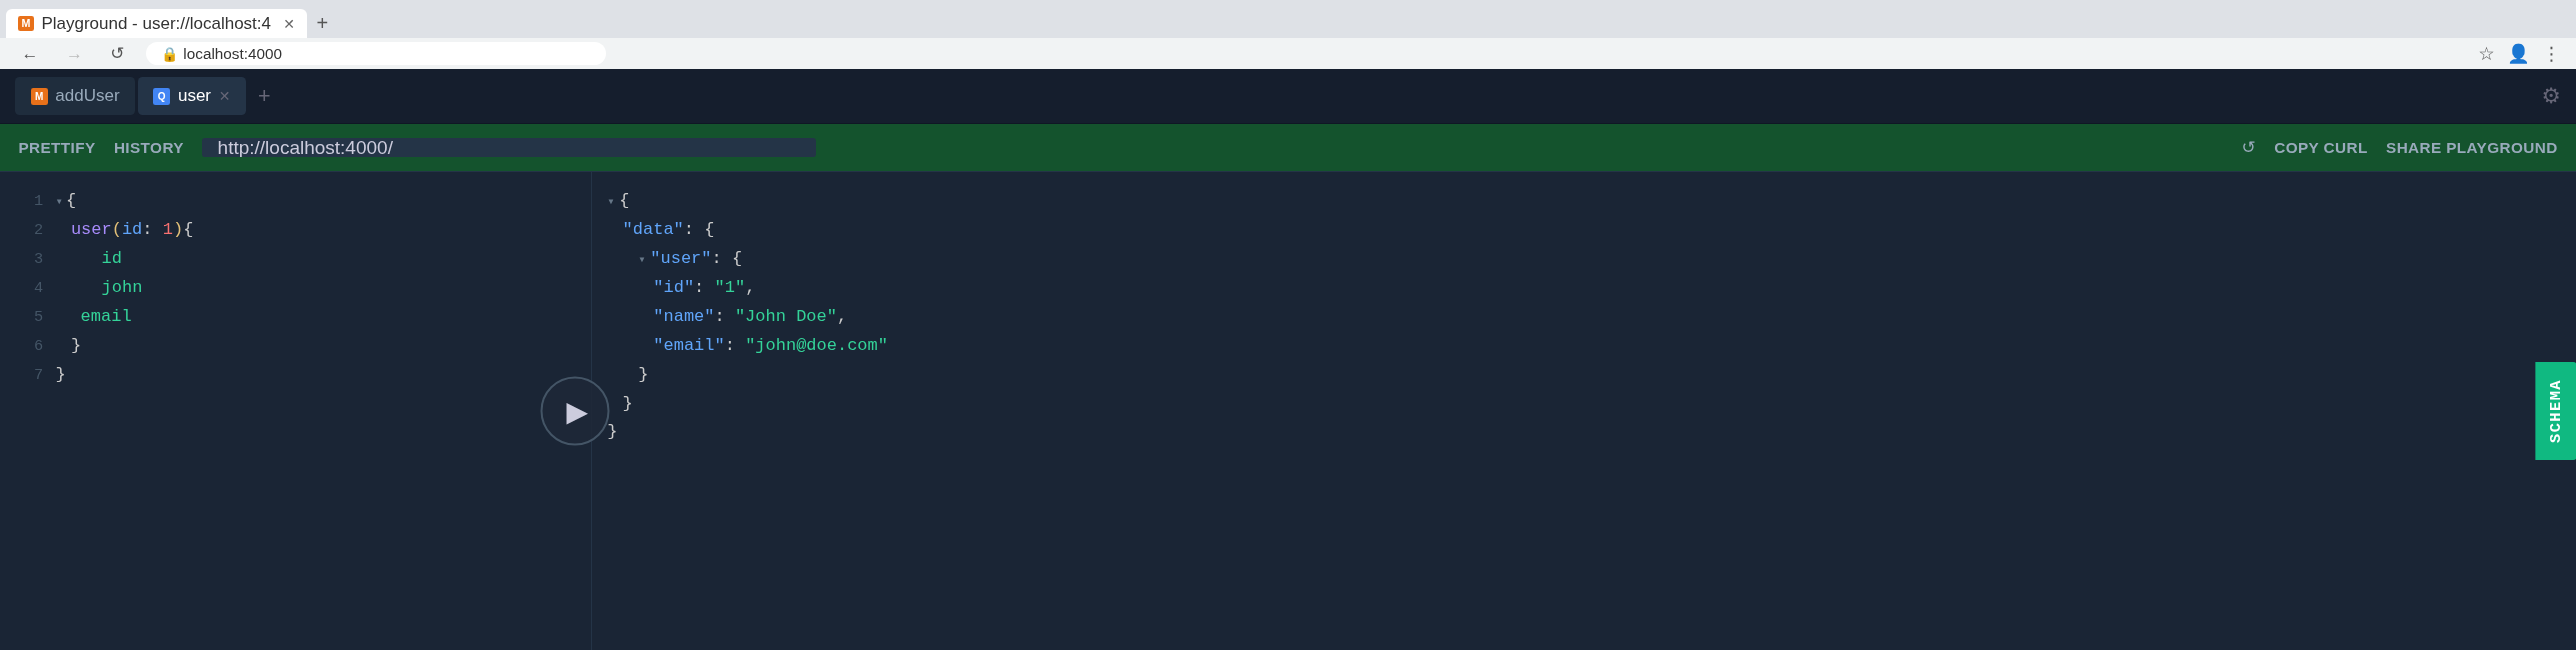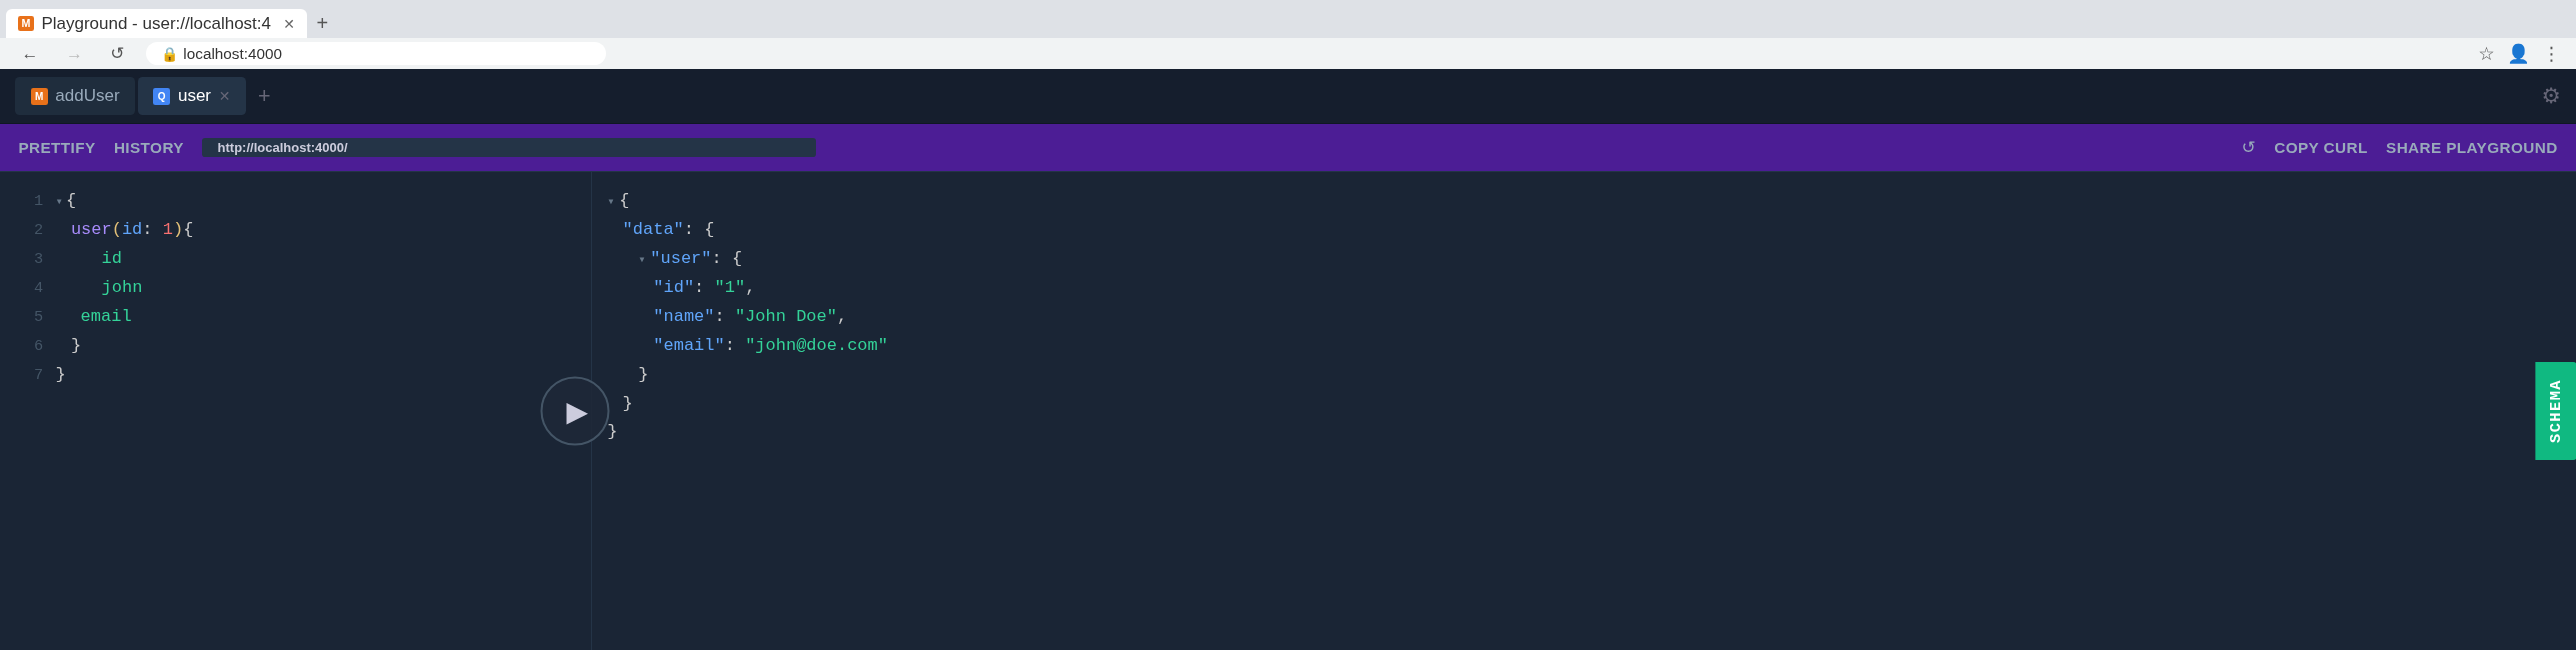--- a/index.html
+++ b/index.html
@@ -30,23 +30,23 @@
     .app-tab { display: flex; align-items: center; background: #1f2d3d; border-radius: 4.6px; padding: 0 15.3px; height: 38px; font-size: 17px; color: #9ab; gap: 7.7px; cursor: pointer; }
     .app-tab.active { background: #243447; color: #fff; }
     .app-tab-favicon { width: 17px; height: 17px; border-radius: 2.3px; display: flex; align-items: center; justify-content: center; font-size: 10px; color: white; font-weight: bold; }
     .app-tab-favicon.orange { background: #e8711a; }
     .app-tab-favicon.blue { background: #4285f4; }
     .app-tab-close { color: #667; font-size: 14px; cursor: pointer; }
     .app-tab-new { background: none; border: none; color: #667; font-size: 21.5px; cursor: pointer; padding: 3.1px 9.2px; }
     .app-settings { margin-left: auto; color: #667; font-size: 21.5px; cursor: pointer; }
 
     
-    .toolbar { background: #4c1d95; height: 48px; display: flex; align-items: center; padding: 0 18.4px; gap: 18.4px; border-bottom: 0.8px solid #243447; }
+    .toolbar { background: #14532d; height: 48px; display: flex; align-items: center; padding: 0 18.4px; gap: 18.4px; border-bottom: 0.8px solid #243447; }
     .toolbar-btn { background: none; border: none; color: #9ab; font-size: 15.3px; font-weight: 600; cursor: pointer; letter-spacing: 0.4px; text-transform: uppercase; }
-    .toolbar-url { background: #243447; border: none; border-radius: 3.1px; color: #ccd; font-size: 13px; padding: 6.1px 15.3px; flex: 1; height: 19px; max-width: 614px; font-weight: bold; }
+    .toolbar-url { background: #243447; border: none; border-radius: 3.1px; color: #ccd; font-size: 19px; padding: 6.1px 15.3px; flex: 1; height: 19px; max-width: 614px; }
     .toolbar-right { margin-left: auto; display: flex; align-items: center; gap: 18.4px; }
     .toolbar-icon-btn { background: none; border: none; color: #9ab; font-size: 17px; cursor: pointer; }
     .toolbar-text-btn { background: none; border: none; color: #9ab; font-size: 15.3px; font-weight: 600; cursor: pointer; letter-spacing: 0.4px; text-transform: uppercase; text-align: center; }
 
     
     .main { display: flex; flex: 1; position: relative; }
 
     
     .query-editor { width: 591px; background: #1a2535; padding: 15.3px 0; font-family: 'Courier New', monospace; font-size: 17px; line-height: 1.7; position: relative; }
     .line { display: flex; align-items: baseline; padding: 0 12.3px; }

